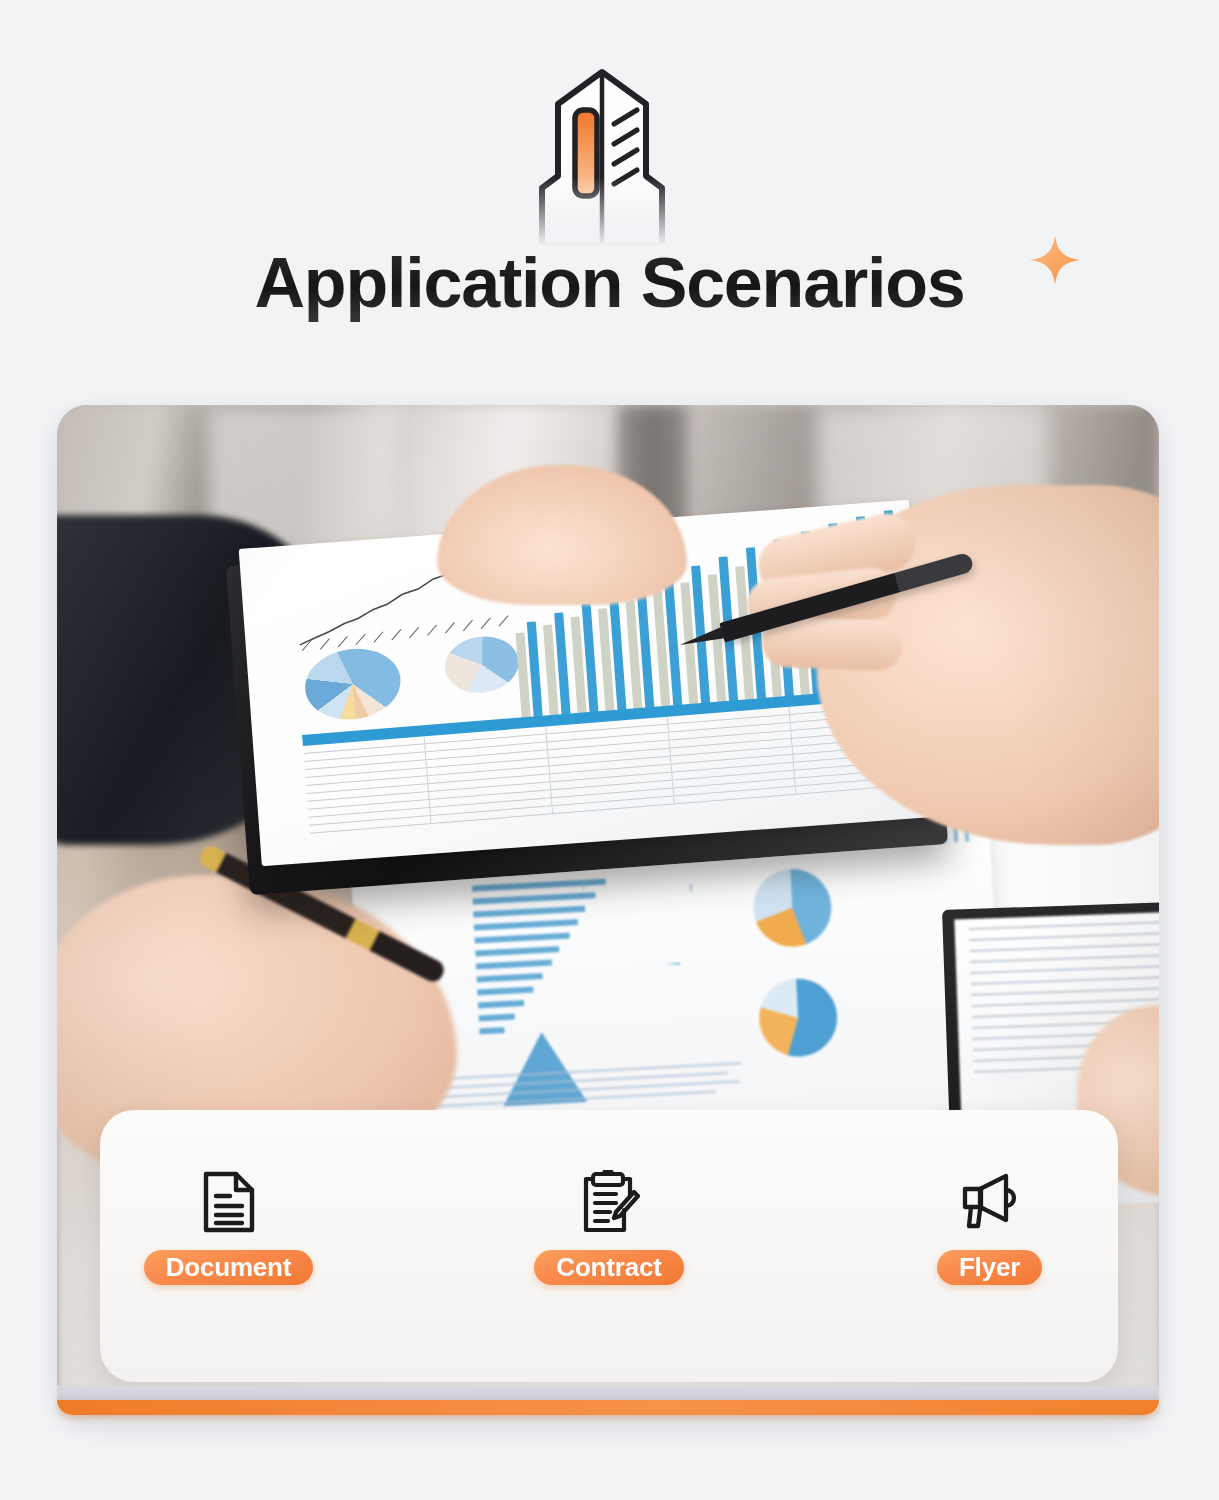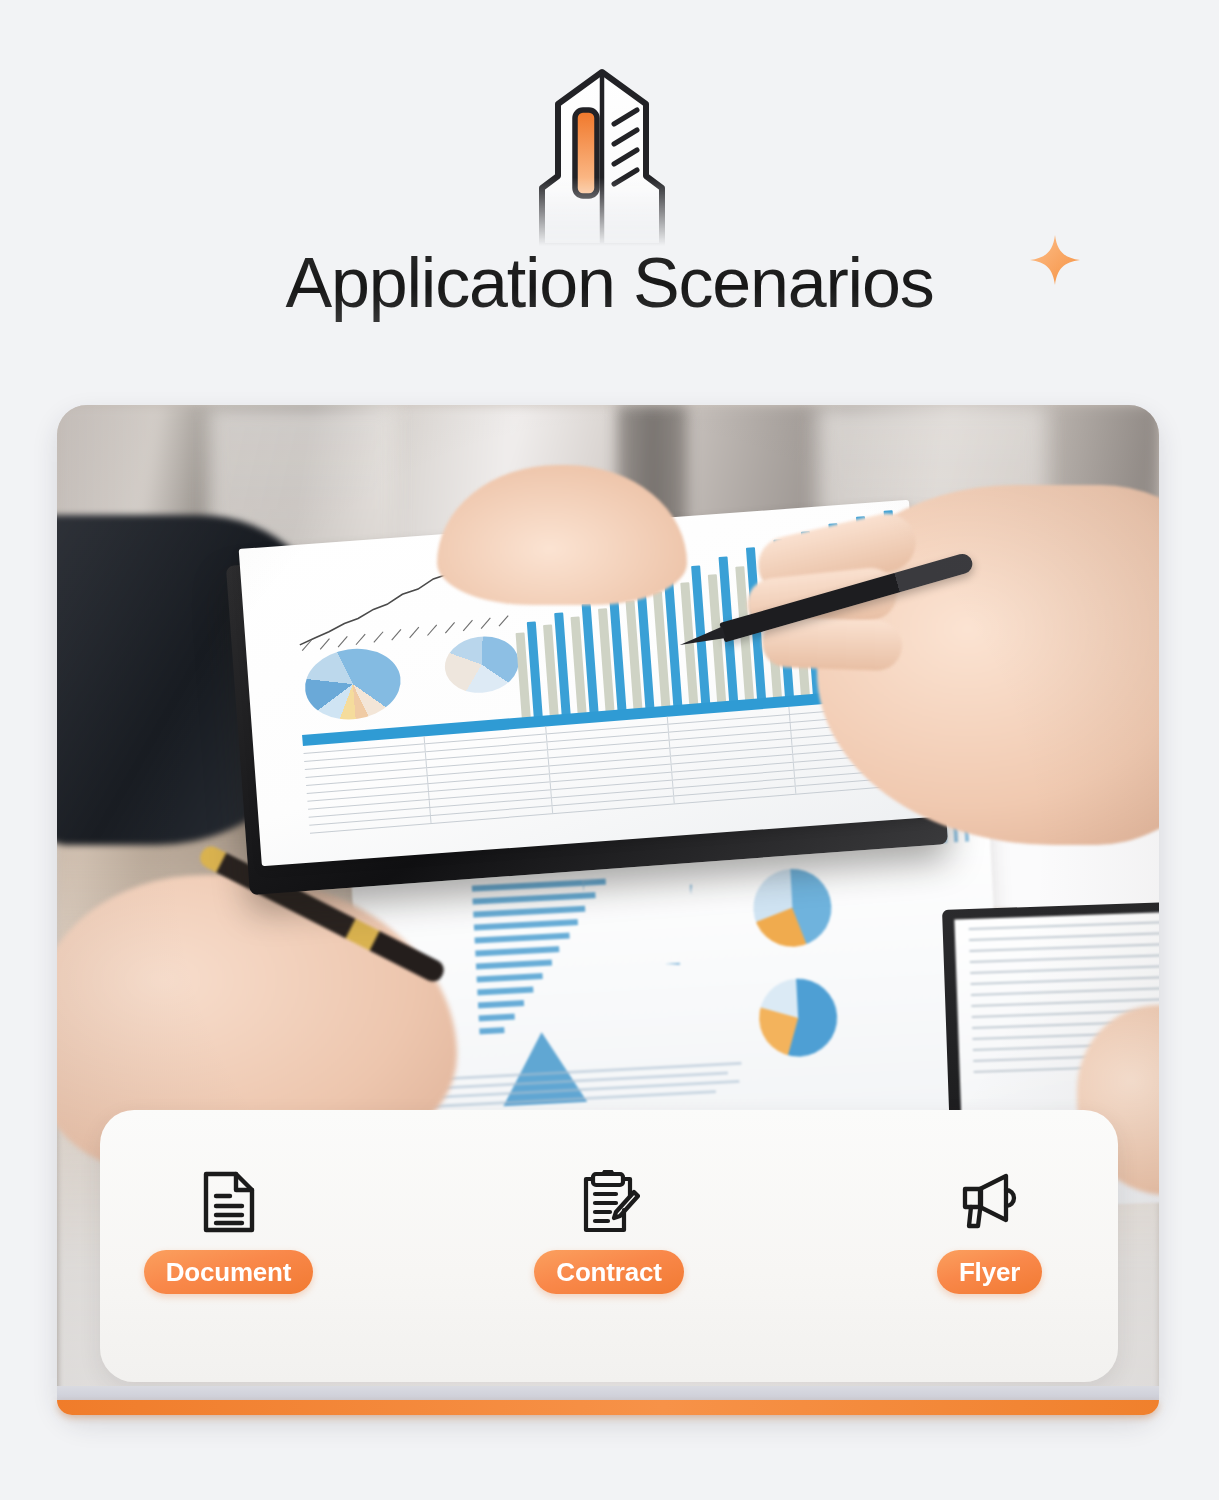--- a/index.html
+++ b/index.html
@@ -36,21 +36,21 @@
   .logo-wrap svg { display: block; width: 215px; height: 180px; }
 
   .title {
     position: absolute;
     left: 0;
     top: 240px;
     width: 1219px;
     text-align: center;
     font-size: 70px;
     line-height: 86px;
-    font-weight: 400;
+    font-weight: 700;
     letter-spacing: -1.2px;
     color: #1c1c1c;
     background: linear-gradient(180deg,#2e2e2e 0%, #161616 55%, #3a3a3a 100%);
     -webkit-background-clip: text;
     background-clip: text;
     -webkit-text-fill-color: transparent;
     font-stretch: condensed;
   }
 
   .sparkle {
@@ -342,21 +342,21 @@
     flex-direction:column;
     align-items:center;
   }
   .feature-icon {
     width: 64px; height: 64px;
     display:flex; align-items:center; justify-content:center;
   }
   .feature-icon svg { display:block; }
   .pill {
     margin-top: 16px;
-    height: 44px;
+    height: 35px;
     border-radius: 22px;
     display:flex; align-items:center; justify-content:center;
     padding: 0 22px;
     color: #ffffff;
     font-size: 26px;
     font-weight: 700;
     letter-spacing: -0.2px;
     background: linear-gradient(165deg,#fba05f 0%, #f9884a 45%, #f17a32 100%);
     box-shadow: 0 3px 7px rgba(230,120,50,0.28);
     white-space: nowrap;

